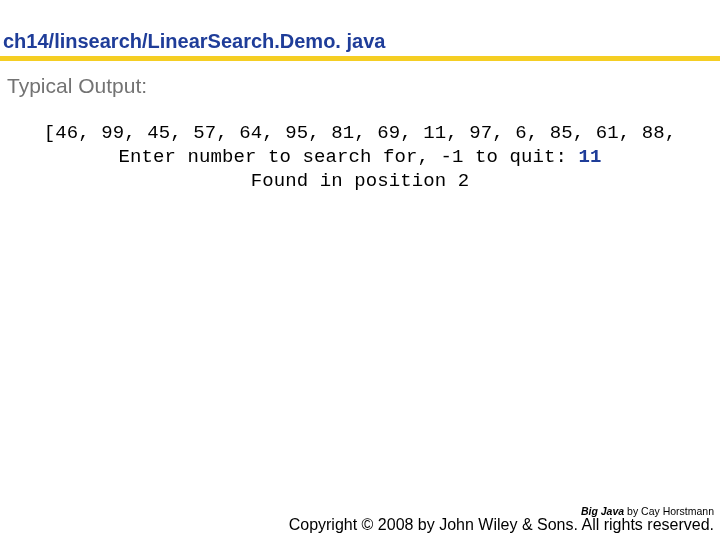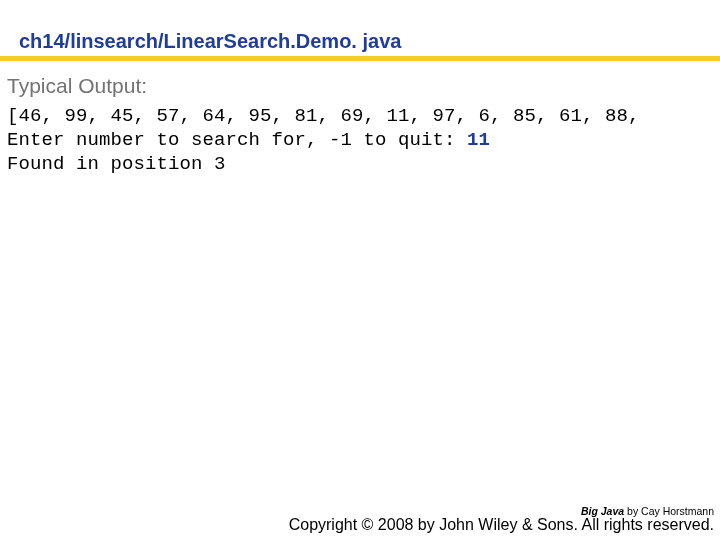--- a/index.html
+++ b/index.html
@@ -16,21 +16,21 @@
   .slide {
     position: relative;
     width: 720px;
     height: 540px;
     background: #ffffff;
   }
 
   
   .slide-title {
     position: absolute;
-    left: 19px;
+    left: 3px;
     top: 29px;
     width: 700px;
     font-family: "Liberation Sans", sans-serif;
     font-size: 20px;
     font-weight: bold;
     color: #1F3D99;
     letter-spacing: 0px;
     line-height: 24px;
     white-space: nowrap;
   }
@@ -52,22 +52,23 @@
     font-size: 21px;
     font-weight: normal;
     color: #737373;
     line-height: 25px;
     white-space: nowrap;
   }
 
   .console-block {
     position: absolute;
     left: 7px;
-    top: 104px;
+    top: 121px;
     width: 706px;
+    text-align: center;
   }
   .console-line {
     font-family: "Liberation Mono", "DejaVu Sans Mono", monospace;
     font-size: 19px;
     line-height: 24px;
     color: #000000;
     white-space: pre;
     letter-spacing: 0.1px;
   }
   .console-line .input-echo {
@@ -111,21 +112,21 @@
 
   <div class="section-heading">Typical Output:</div>
 
   <div class="console-block">
 
     <div class="console-line">[46, 99, 45, 57, 64, 95, 81, 69, 11, 97, 6, 85, 61, 88,</div>
 
 
     <div class="console-line"><span>Enter number to search for, -1 to quit: </span><span class="input-echo">11</span></div>
 
-    <div class="console-line">Found in position 3</div>
+    <div class="console-line">Found in position 2</div>
 
   </div>
 
   <div class="footer">
     <div class="footer-line1"><span class="book-title">Big Java</span><span> by Cay Horstmann</span></div>
     <div class="footer-line2">Copyright © 2008 by John Wiley &amp; Sons.  All rights reserved.</div>
   </div>
 
 </div>
 

